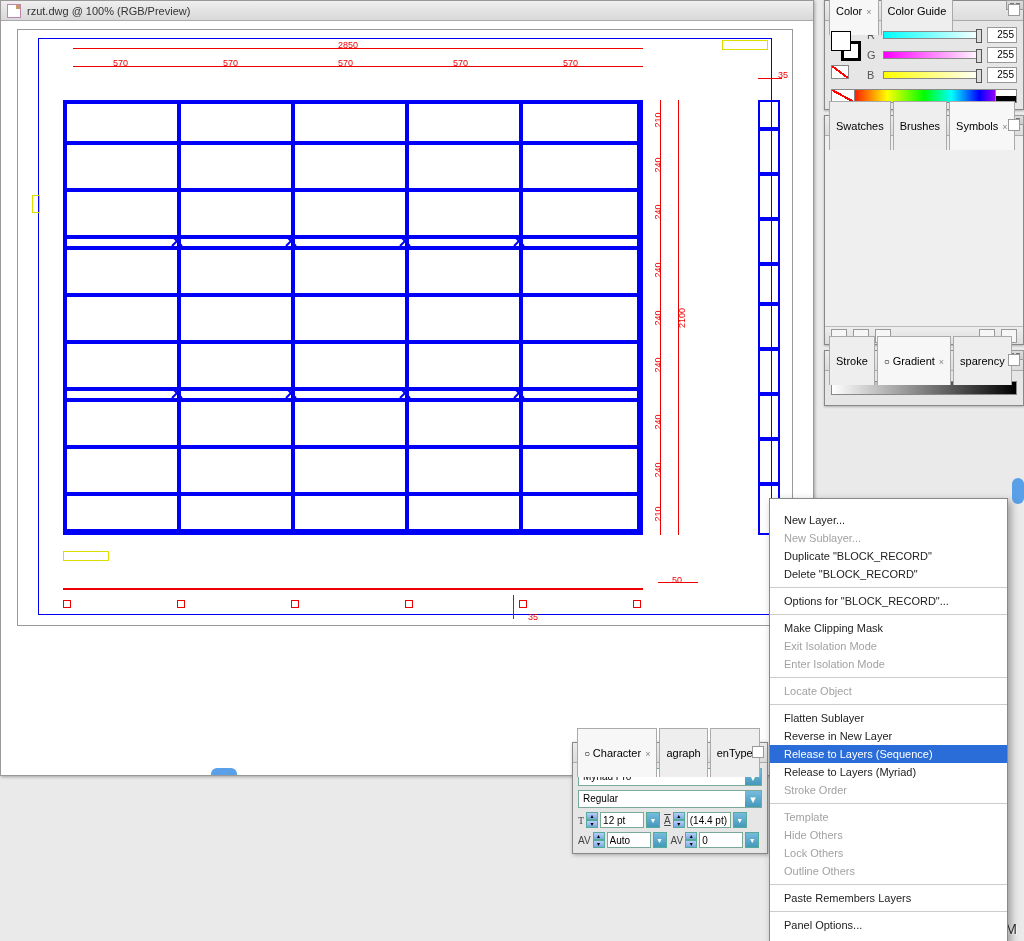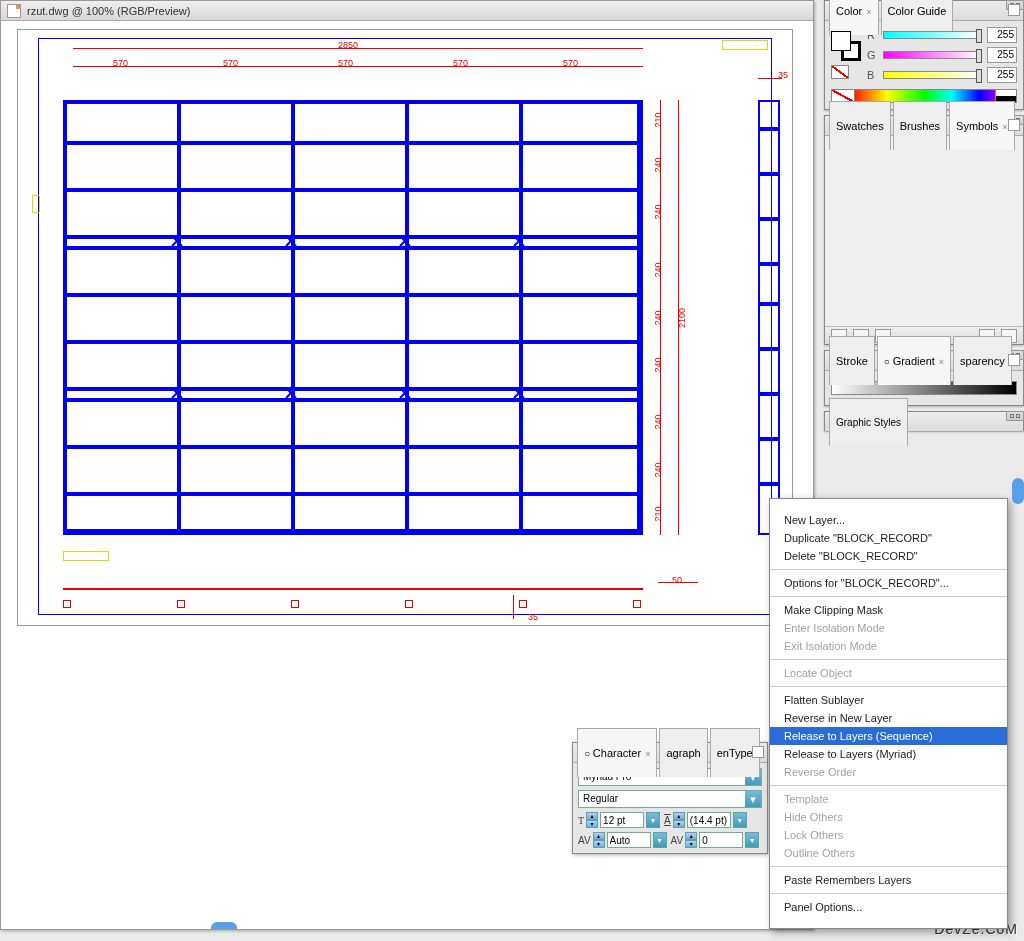--- a/index.html
+++ b/index.html
@@ -1,19 +1,19 @@
 <!DOCTYPE html>
 <html><head>
 <meta charset="utf-8">
 <style>
   * { box-sizing: border-box; margin: 0; padding: 0; font-family: "Lucida Grande", Arial, sans-serif; font-size: 11px; }
   body { background: #eaeaea; width: 1024px; height: 941px; position: relative; overflow: hidden; }
   
   
-  .doc-window { position: absolute; top: 0; left: 0; width: 814px; height: 930px; background: #fff; border: 1px solid #999; box-shadow: 1px 1px 3px rgba(0,0,0,.3); }
+  .doc-window { position: absolute; top: 0; left: 0; width: 814px; height: 776px; background: #fff; border: 1px solid #999; box-shadow: 1px 1px 3px rgba(0,0,0,.3); }
   .doc-titlebar { height: 20px; background: linear-gradient(#efefef,#d8d8d8); border-bottom: 1px solid #aaa; display: flex; align-items: center; padding: 0 6px; color: #333; }
   .doc-titlebar .file-icon { width: 14px; height: 14px; background: #fff; border: 1px solid #b8a; margin-right: 6px; position: relative; }
   .doc-titlebar .file-icon::after { content:""; position:absolute; top:0; right:0; width:4px; height:4px; background:#c96; }
   .doc-area { position: absolute; top: 20px; left: 0; right: 0; bottom: 0; background: #fff; overflow: hidden; }
   .artboard { position: absolute; top: 8px; left: 16px; width: 776px; height: 597px; border: 1px solid #999; background: #fff; }
   .art-inner { position:absolute; top:8px; left:20px; right:20px; bottom:10px; border:1px solid #0000f8; }
   .dim-text { color:#e00; font-size:9px; position:absolute; }
   .dim-line { position:absolute; background:#e00; }
   .vline { width:1px; }
   .hline { height:1px; }
@@ -283,51 +283,43 @@
       <div class="tab"><span>Stroke</span></div>
       <div class="tab active">○ <span>Gradient</span><span class="tab-x">×</span></div>
       <div class="tab"><span>sparency</span></div>
       <div class="panel-menu"></div>
     </div>
     <div class="panel-body">
       <div class="grad-bar"></div>
     </div>
   </div>
 
-  <div class="panel" style="position:relative; height:20px;">
-    <div class="panel-close">
-        <span></span>
-        <span></span>
-      </div>
-    <div class="tabbar">
-        <div class="tab">Graphic Styles</div>
-      </div>
-  </div>
 </div>
 
 <div class="scroll-thumb" style="right:0; top:478px; width:12px; height:26px;"></div>
 
 <div class="context-menu">
   <div class="cm-item">New Layer...</div>
+  <div class="cm-item disabled">New Sublayer...</div>
   <div class="cm-item">Duplicate "BLOCK_RECORD"</div>
   <div class="cm-item">Delete "BLOCK_RECORD"</div>
   <div class="cm-sep"></div>
   <div class="cm-item">Options for "BLOCK_RECORD"...</div>
   <div class="cm-sep"></div>
   <div class="cm-item">Make Clipping Mask</div>
+  <div class="cm-item disabled">Exit Isolation Mode</div>
   <div class="cm-item disabled">Enter Isolation Mode</div>
-  <div class="cm-item disabled">Exit Isolation Mode</div>
   <div class="cm-sep"></div>
   <div class="cm-item disabled">Locate Object</div>
   <div class="cm-sep"></div>
   <div class="cm-item">Flatten Sublayer</div>
   <div class="cm-item">Reverse in New Layer</div>
   <div class="cm-item highlight">Release to Layers (Sequence)</div>
   <div class="cm-item">Release to Layers (Myriad)</div>
-  <div class="cm-item disabled">Reverse Order</div>
+  <div class="cm-item disabled">Stroke Order</div>
   <div class="cm-sep"></div>
   <div class="cm-item disabled">Template</div>
   <div class="cm-item disabled">Hide Others</div>
   <div class="cm-item disabled">Lock Others</div>
   <div class="cm-item disabled">Outline Others</div>
   <div class="cm-sep"></div>
   <div class="cm-item">Paste Remembers Layers</div>
   <div class="cm-sep"></div>
   <div class="cm-item">Panel Options...</div>
 </div>

